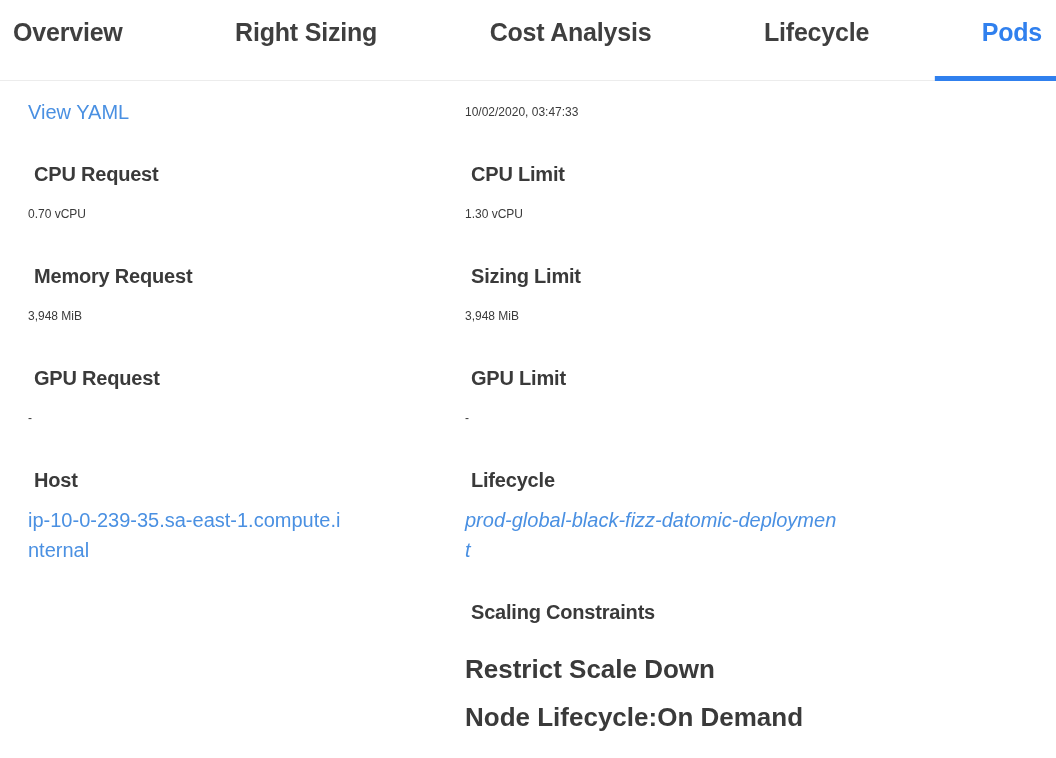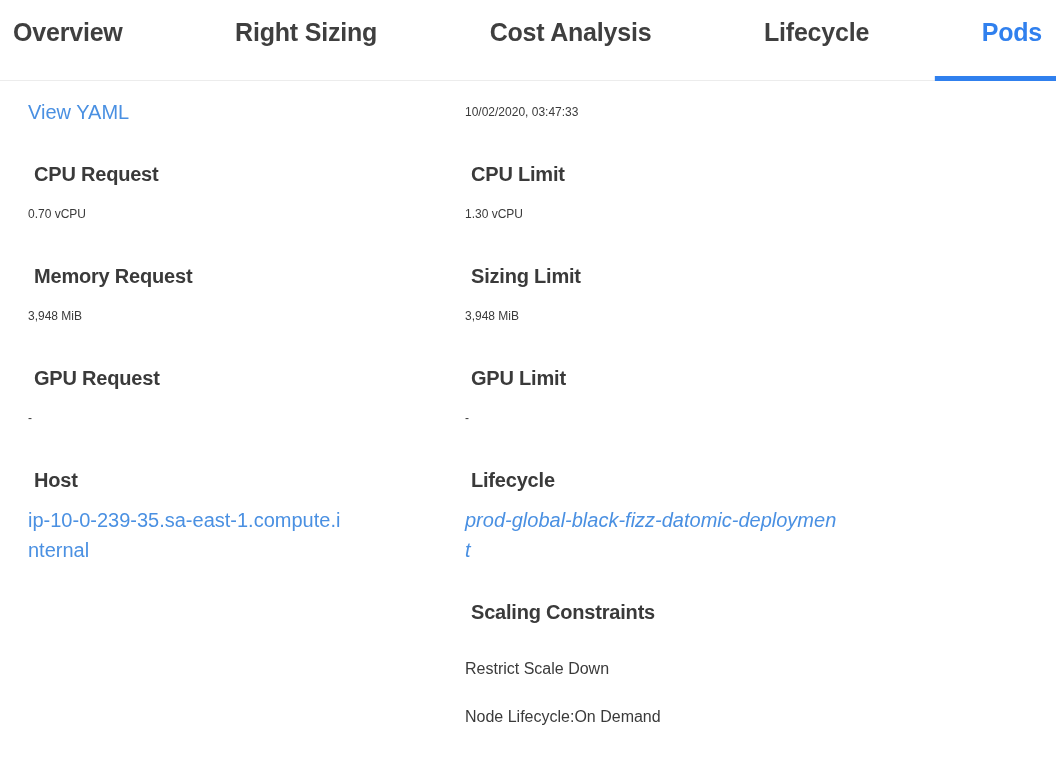--- a/index.html
+++ b/index.html
@@ -89,22 +89,22 @@
   }
   .link-value {
     display: block;
     word-break: break-all;
   }
   .col-left .link-value { max-width: 322px; }
   .col-right .link-value { max-width: 372px; font-style: italic; }
 
   .scaling-title { margin-bottom: 27px; }
   .scaling-item {
-    font-size: 16px;
-    font-weight: 400;
+    font-size: 26px;
+    font-weight: 700;
     line-height: 30px;
     color: var(--text);
     margin-bottom: 18px;
   }
 </style>
 </head>
 <body>
 
 <div class="page">
 

